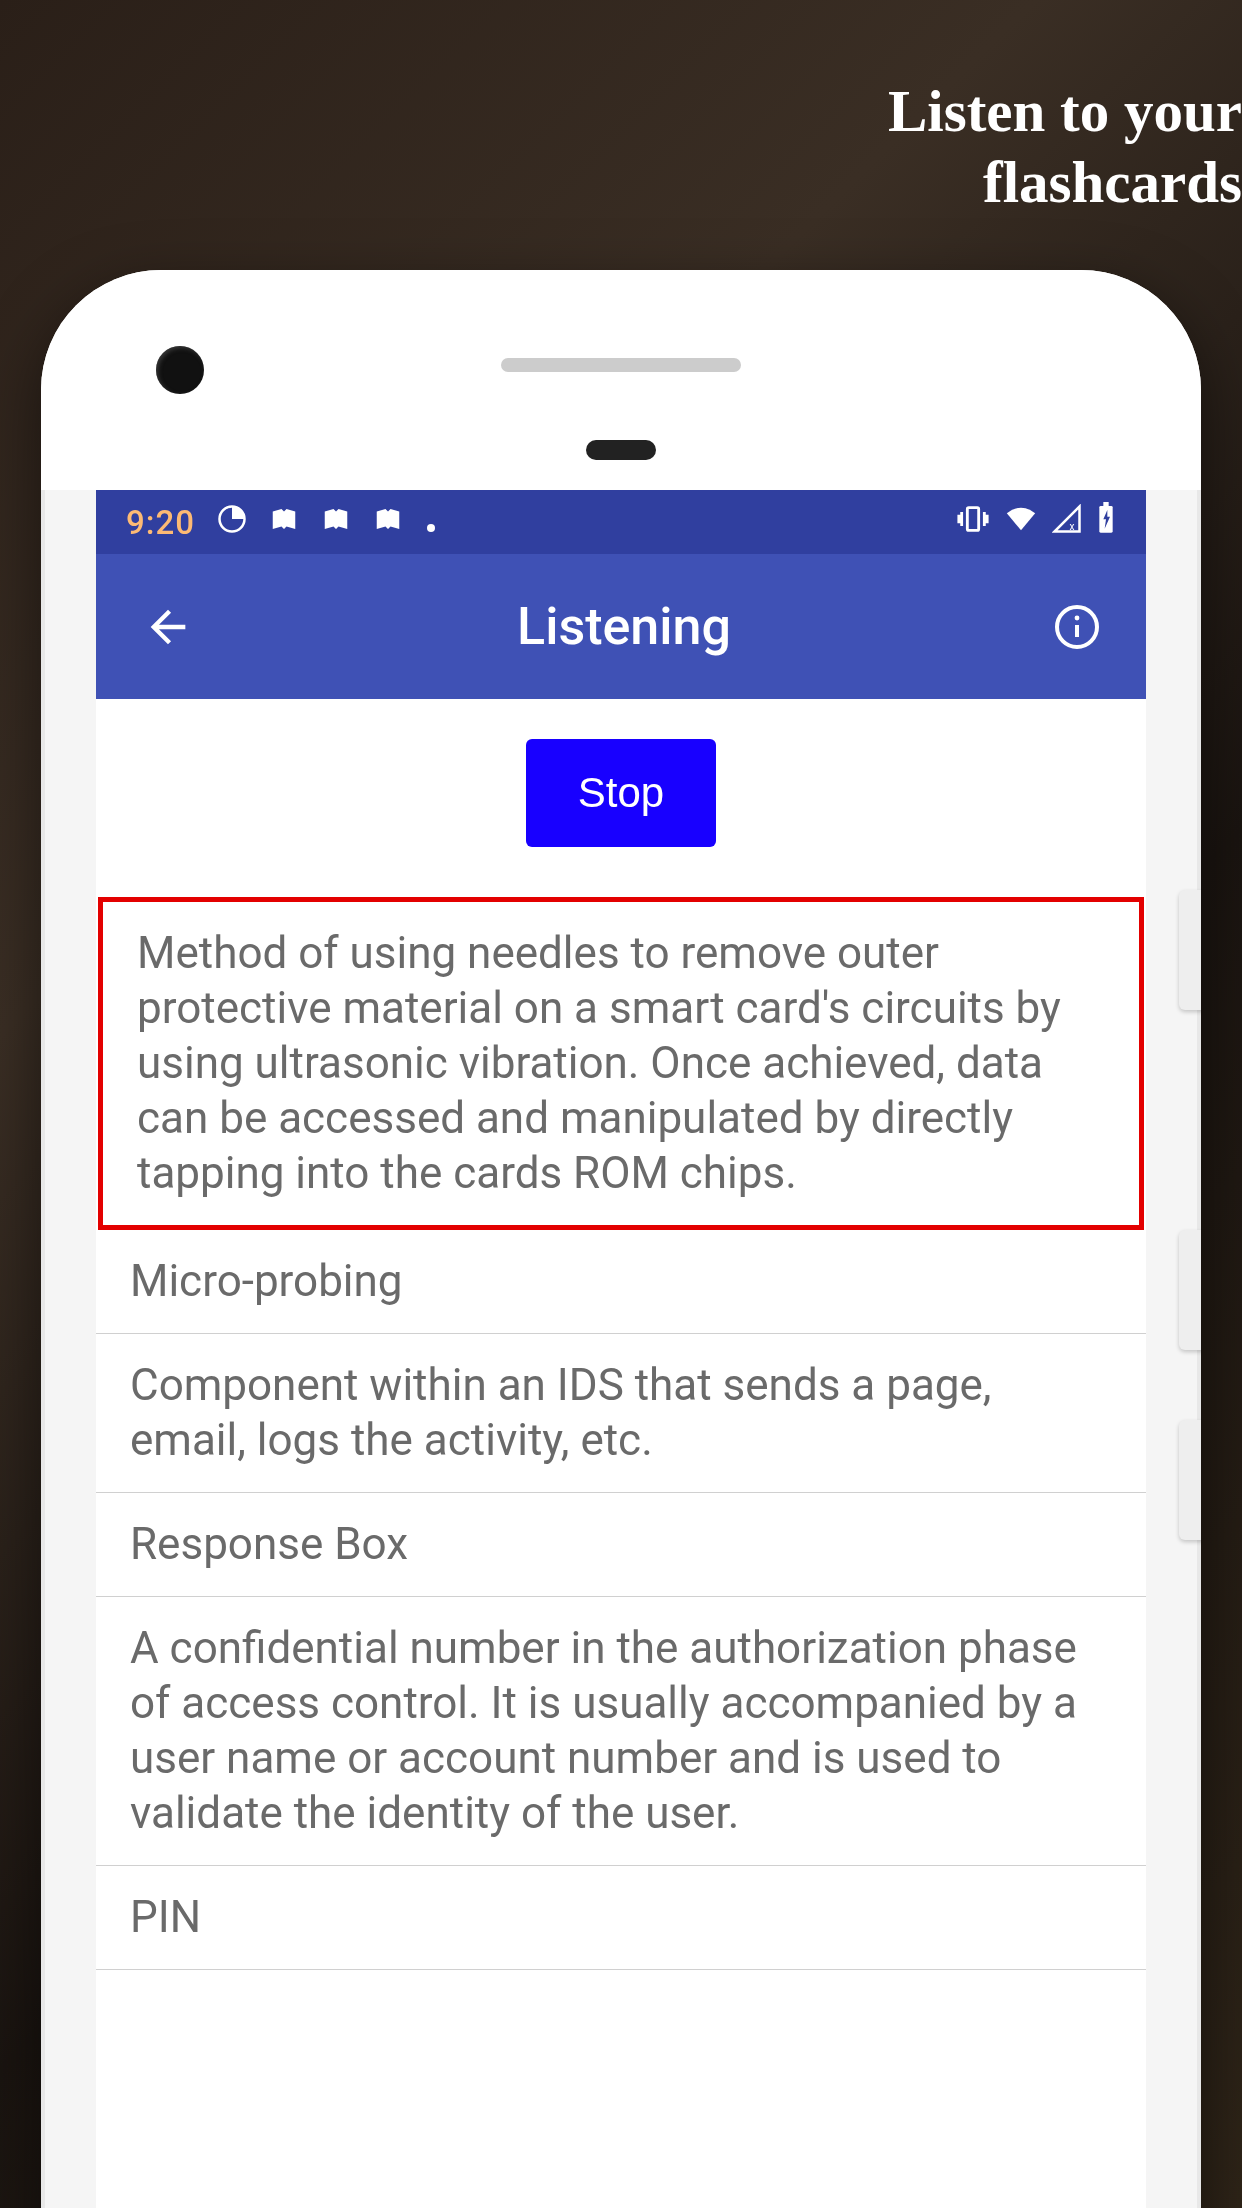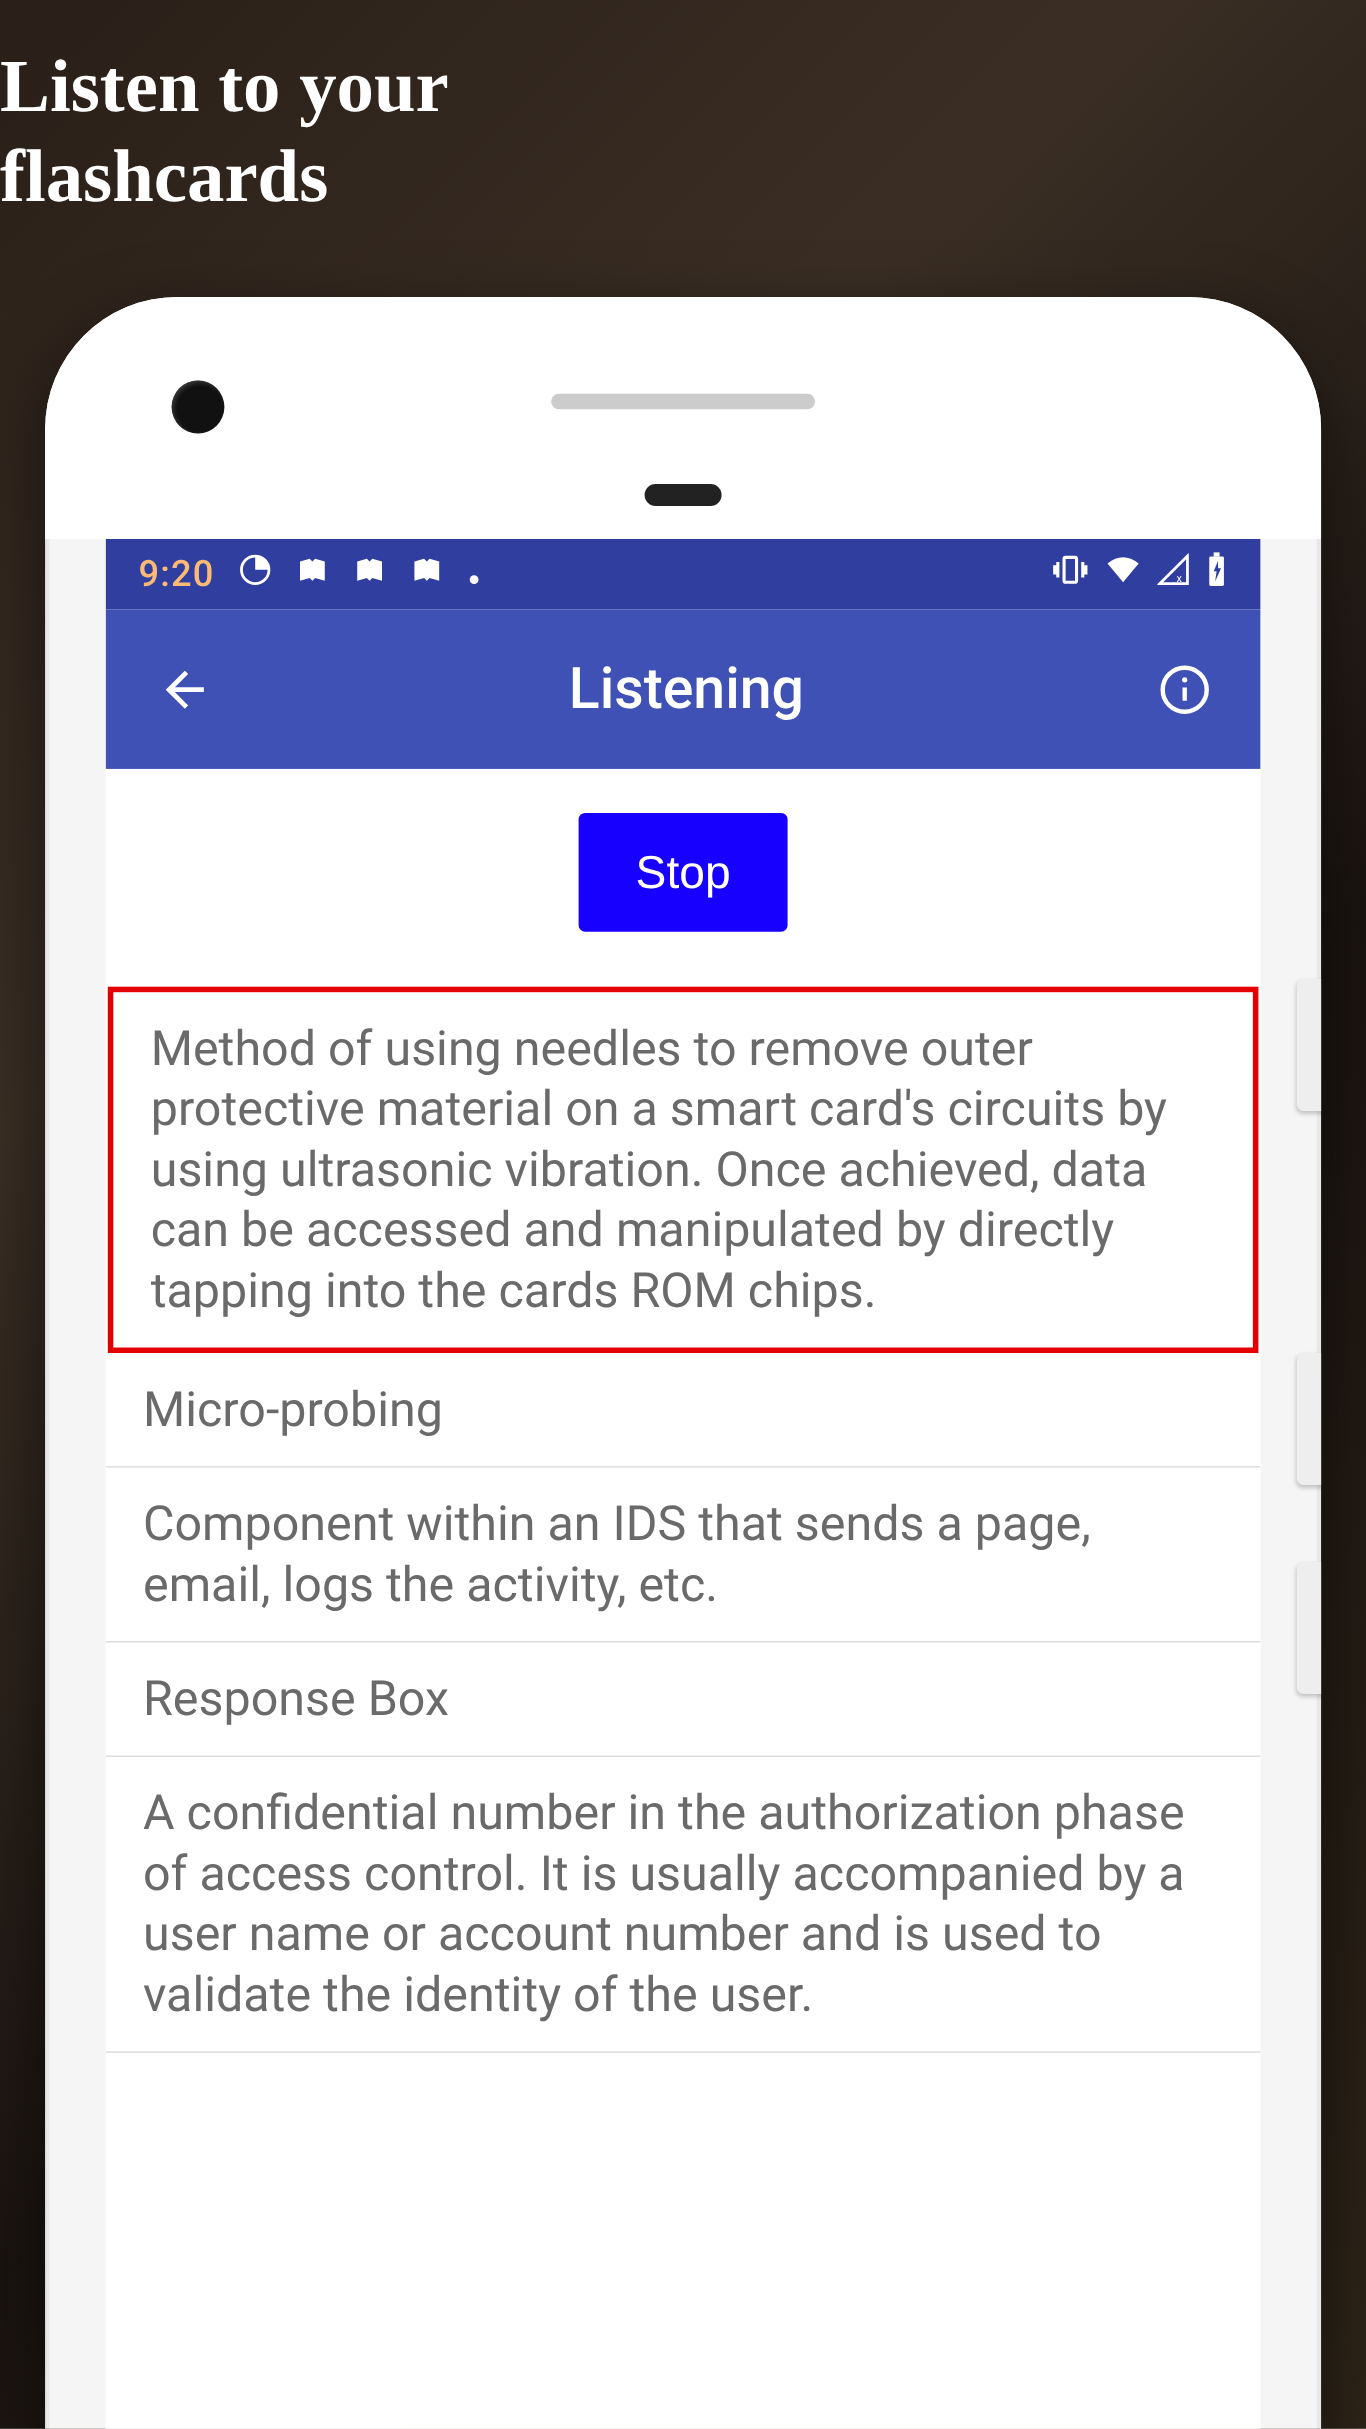--- a/index.html
+++ b/index.html
@@ -3,27 +3,27 @@
 <meta charset="utf-8">
 <style>
   * { margin: 0; padding: 0; box-sizing: border-box; }
   html, body { width: 1242px; height: 2208px; overflow: hidden; }
   body {
     font-family: -apple-system, BlinkMacSystemFont, 'Segoe UI', Roboto, sans-serif;
     background: linear-gradient(135deg, #2a1f18 0%, #3a2e24 30%, #1a1410 60%, #2e2418 100%);
     position: relative;
   }
   .promo-title {
-    text-align: left;
+    text-align: right;
     color: #fff;
     font-family: Georgia, 'Times New Roman', serif;
     font-weight: bold;
-    font-size: 68px;
+    font-size: 59px;
     line-height: 1.2;
-    padding-top: 38px;
+    padding-top: 76px;
   }
   .phone-frame {
     position: absolute;
     left: 50%;
     transform: translateX(-50%);
     top: 270px;
     width: 1160px;
     height: 2100px;
     background: #f5f5f5;
     border-radius: 120px;
@@ -257,17 +257,18 @@
     <div class="content">
       <div class="stop-row">
         <button class="stop-button">Stop</button>
       </div>
       <div class="card-list" id="card-list">
           <div class="card-row highlight">Method of using needles to remove outer protective material on a smart card's circuits by using ultrasonic vibration. Once achieved, data can be accessed and manipulated by directly tapping into the cards ROM chips.</div>
           <div class="card-row">Micro-probing</div>
           <div class="card-row">Component within an IDS that sends a page, email, logs the activity, etc.</div>
           <div class="card-row">Response Box</div>
           <div class="card-row">A confidential number in the authorization phase of access control. It is usually accompanied by a user name or account number and is used to validate the identity of the user.</div>
+          <div class="card-row">PIN</div>
         </div>
     </div>
 
   </div>
 </div>
 
 </body></html>

